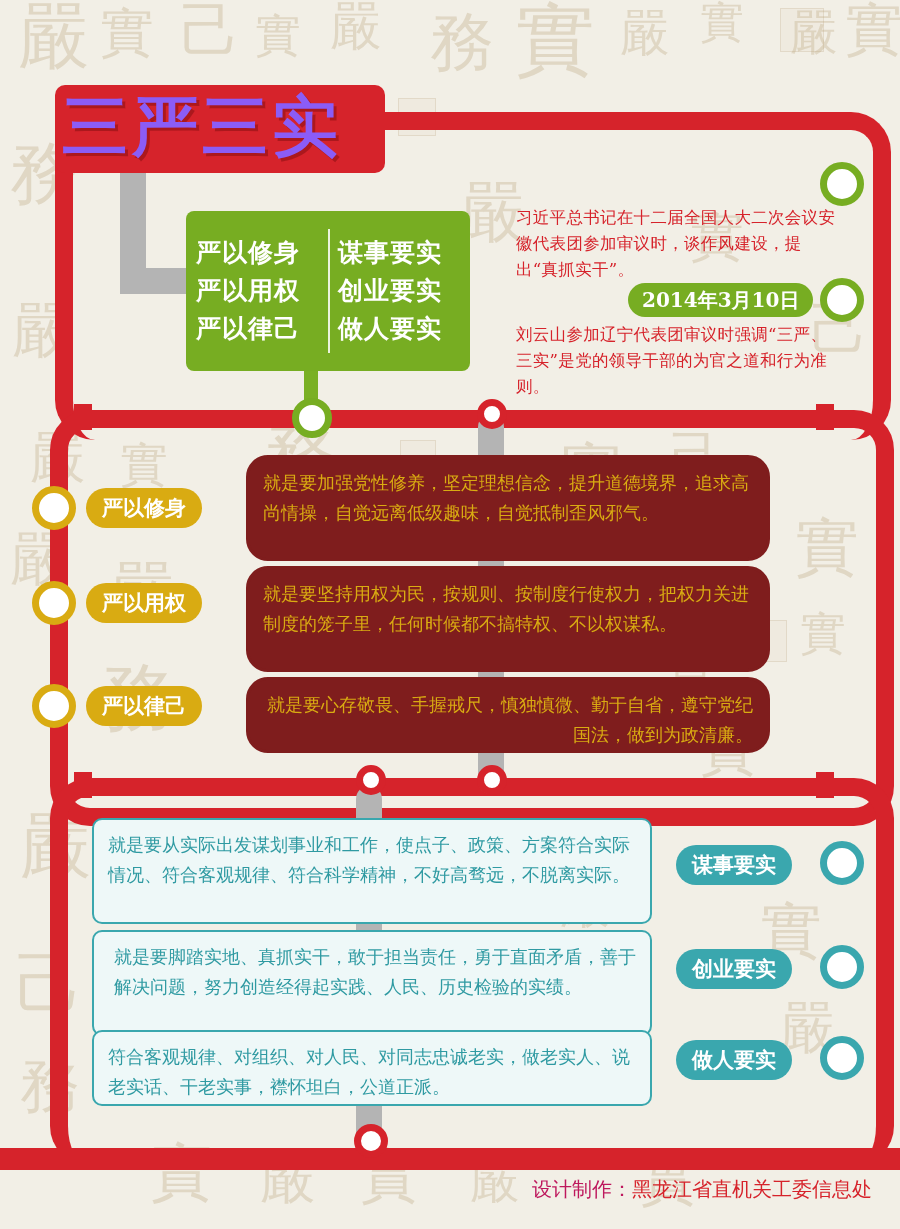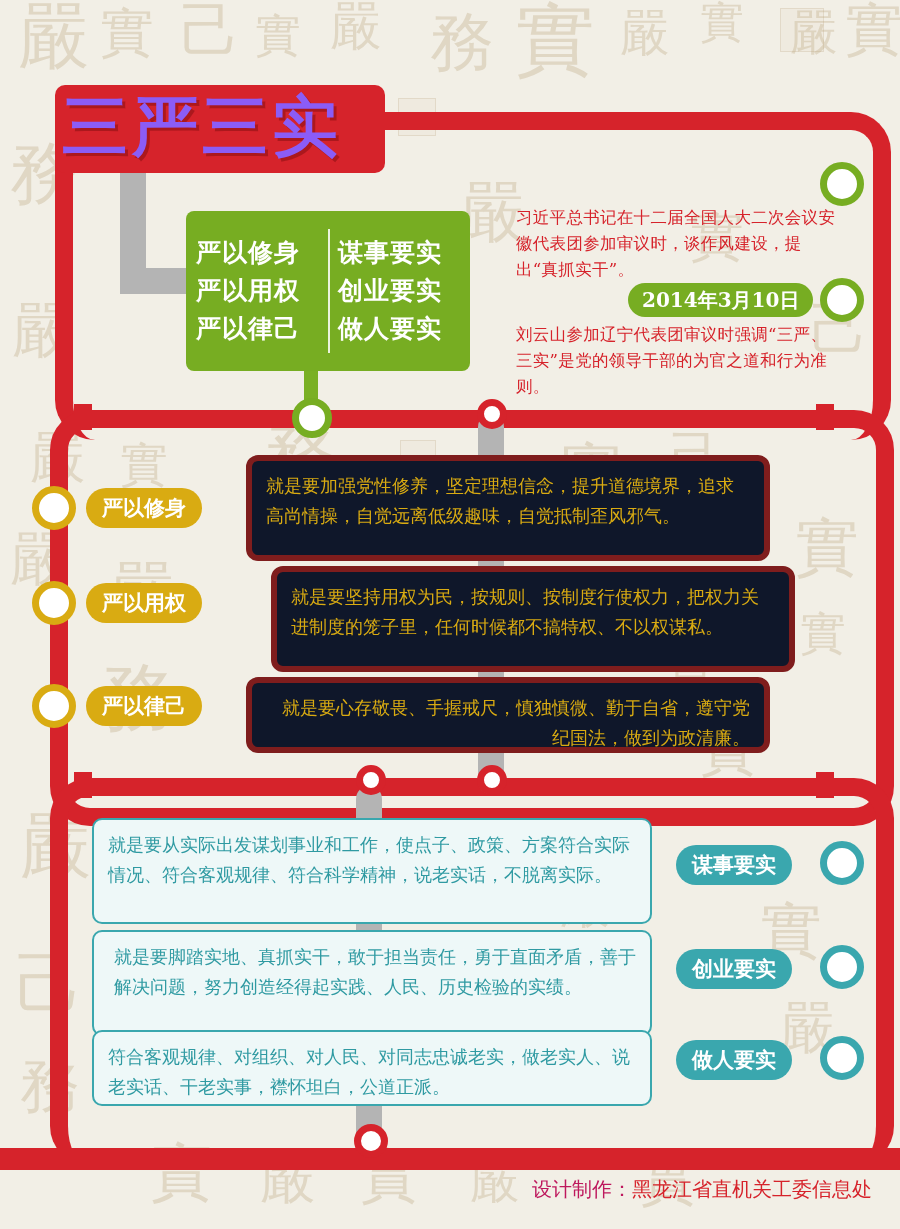--- a/index.html
+++ b/index.html
@@ -99,22 +99,22 @@
   .node.grey{border:7px solid #d6232b;}
 
   
   .yellow-pill{
     position:absolute;height:40px;border-radius:20px;background:#d9ab12;
     color:#ffffff;font-family:"DejaVu Serif", serif;font-weight:bold;
     font-size:21px;line-height:40px;text-align:center;white-space:nowrap;
     padding:0 16px;
   }
   .yellow-card{
-    position:absolute;border:6px solid #7f1d1d;border-radius:12px;
-    background:#0f172a;
+    position:absolute;border:3px solid #7f1d1d;border-radius:22px;
+    background:#7f1d1d;
     color:#d9ab12;
     font-family:"DejaVu Serif", serif;
     font-size:18px;line-height:30px;
     padding:10px 14px;box-sizing:border-box;
   }
 
   
   .teal-pill{
     position:absolute;height:40px;border-radius:20px;background:#3aa7ae;
     color:#ffffff;font-family:"DejaVu Serif", serif;font-weight:bold;
@@ -243,30 +243,30 @@
 
   <div class="node green" style="left:292px;top:398px;width:40px;height:40px;"></div>
   <div class="node grey" style="left:477px;top:399px;width:30px;height:30px;"></div>
 
   <div class="node yellow" style="left:32px;top:486px;width:44px;height:44px;"></div>
   <div class="yellow-pill" style="left:86px;top:488px;">严以修身</div>
   <div class="yellow-card" style="left:246px;top:455px;width:524px;height:106px;">就是要加强党性修养，坚定理想信念，提升道德境界，追求高尚情操，自觉远离低级趣味，自觉抵制歪风邪气。</div>
 
   <div class="node yellow" style="left:32px;top:581px;width:44px;height:44px;"></div>
   <div class="yellow-pill" style="left:86px;top:583px;">严以用权</div>
-  <div class="yellow-card" style="left:246px;top:566px;width:524px;height:106px;margin-left:25px;">就是要坚持用权为民，按规则、按制度行使权力，把权力关进制度的笼子里，任何时候都不搞特权、不以权谋私。</div>
+  <div class="yellow-card" style="left:246px;top:566px;width:524px;height:106px;">就是要坚持用权为民，按规则、按制度行使权力，把权力关进制度的笼子里，任何时候都不搞特权、不以权谋私。</div>
 
   <div class="node yellow" style="left:32px;top:684px;width:44px;height:44px;"></div>
   <div class="yellow-pill" style="left:86px;top:686px;">严以律己</div>
   <div class="yellow-card" style="left:246px;top:677px;width:524px;height:76px;text-align:right;">就是要心存敬畏、手握戒尺，慎独慎微、勤于自省，遵守党纪国法，做到为政清廉。</div>
 
   <div class="node grey" style="left:477px;top:765px;width:30px;height:30px;"></div>
   <div class="node grey" style="left:356px;top:765px;width:30px;height:30px;"></div>
 
-  <div class="teal-card" style="left:92px;top:818px;width:560px;height:106px;">就是要从实际出发谋划事业和工作，使点子、政策、方案符合实际情况、符合客观规律、符合科学精神，说老实话，不脱离实际。</div>
+  <div class="teal-card" style="left:92px;top:818px;width:560px;height:106px;">就是要从实际出发谋划事业和工作，使点子、政策、方案符合实际情况、符合客观规律、符合科学精神，不好高骛远，不脱离实际。</div>
   <div class="teal-pill" style="left:676px;top:845px;">谋事要实</div>
   <div class="node teal" style="left:820px;top:841px;width:44px;height:44px;"></div>
 
   <div class="teal-card" style="left:92px;top:930px;width:560px;height:106px;padding-left:20px;">就是要脚踏实地、真抓实干，敢于担当责任，勇于直面矛盾，善于解决问题，努力创造经得起实践、人民、历史检验的实绩。</div>
   <div class="teal-pill" style="left:676px;top:949px;">创业要实</div>
   <div class="node teal" style="left:820px;top:945px;width:44px;height:44px;"></div>
 
   <div class="teal-card" style="left:92px;top:1030px;width:560px;height:76px;">符合客观规律、对组织、对人民、对同志忠诚老实，做老实人、说老实话、干老实事，襟怀坦白，公道正派。</div>
   <div class="teal-pill" style="left:676px;top:1040px;">做人要实</div>
   <div class="node teal" style="left:820px;top:1036px;width:44px;height:44px;"></div>

